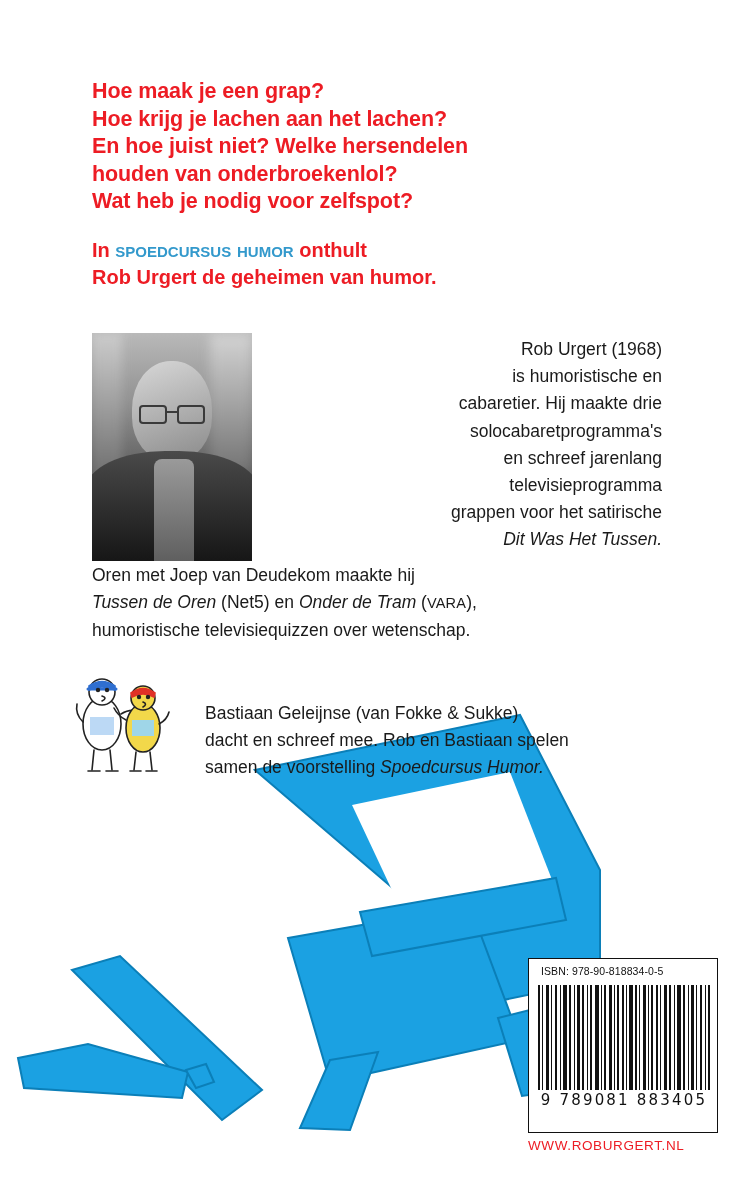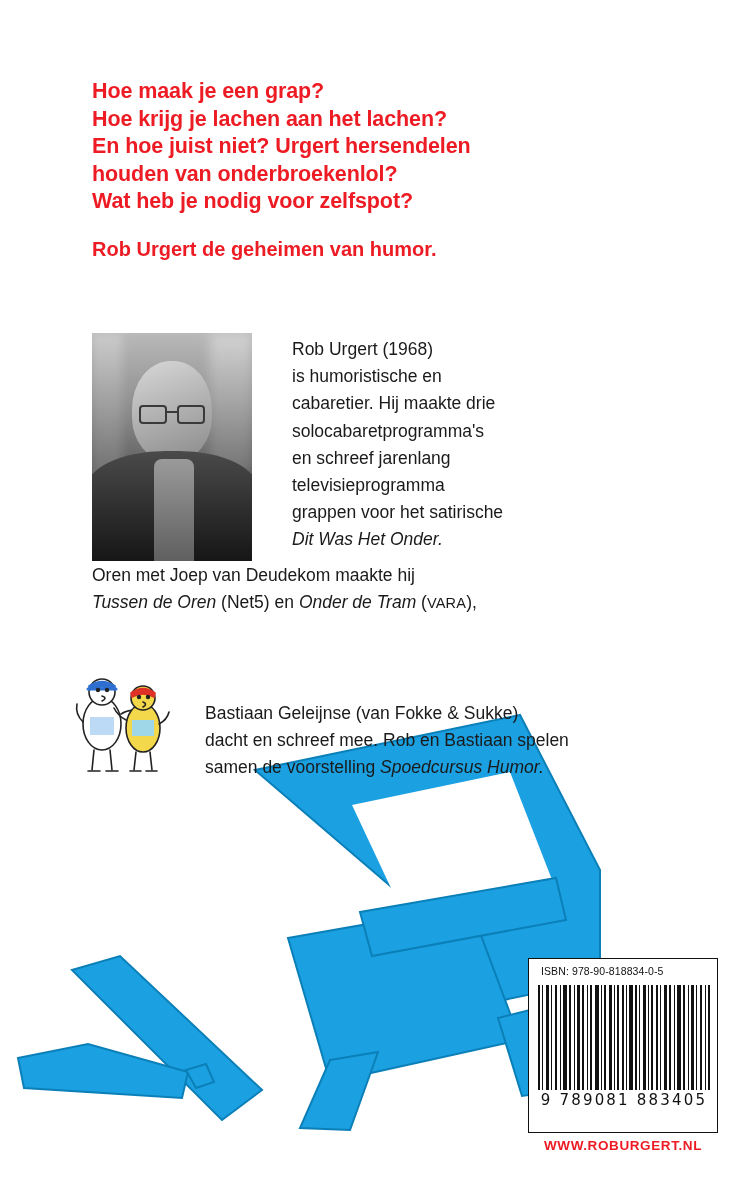--- a/index.html
+++ b/index.html
@@ -126,21 +126,21 @@
   
   .bio-right {
     position: absolute;
     left: 292px;
     top: 336px;
     width: 370px;
     color: #1a1a1a;
     font-size: 17.5px;
     line-height: 27.2px;
   }
-  .bio-right .line { display: block; }
+  .bio-right .line { display: block; text-align: right; }
   .bio-wide {
     position: absolute;
     left: 92px;
     top: 562px;
     width: 600px;
     color: #1a1a1a;
     font-size: 17.5px;
     line-height: 27.2px;
   }
   .bio-wide .line { display: block; }
@@ -222,24 +222,23 @@
     letter-spacing: 2.2px;
     color: #111;
     text-align: center;
     font-family: "DejaVu Sans", sans-serif;
   }
   .website {
     position: absolute;
     left: 528px;
     top: 1138px;
     width: 190px;
-    text-align: center;
     color: #ed1c24;
     font-size: 13.5px;
-    font-weight: 700;
+    font-weight: 400;
     letter-spacing: .6px;
   }
 </style>
 </head>
 <body>
 
 <div class="page">
 
   <svg class="chair" viewBox="0 0 756 520" xmlns="http://www.w3.org/2000/svg">
     <g fill="#1ba1e2" stroke="#0b7fb8" stroke-width="2">
@@ -260,26 +259,27 @@
 
       <path d="M352 185 L510 152 L556 270 L406 300 Z" fill="#ffffff" stroke="#1ba1e2" stroke-width="0"></path>
 
       <path d="M360 292 L556 258 L566 300 L372 336 Z"></path>
     </g>
   </svg>
 
   <div class="headline">
     <span class="line">Hoe maak je een grap?</span>
     <span class="line">Hoe krijg je lachen aan het lachen?</span>
-    <span class="line">En hoe juist niet? Urgert hersendelen</span>
+    <span class="line">En hoe juist niet? Welke hersendelen</span>
     <span class="line">houden van onderbroekenlol?</span>
     <span class="line">Wat heb je nodig voor zelfspot?</span>
   </div>
 
   <div class="subhead">
+    <span class="line"><span>In </span><span class="bookname">Spoedcursus Humor</span><span> onthult</span></span>
     <span class="line">Rob Urgert de geheimen van humor.</span>
   </div>
 
   <div class="photo">
     <div class="bg"></div>
     <div class="blur-v1"></div>
     <div class="blur-v2"></div>
     <div class="head"></div>
     <div class="glasses">
       <i class="l"></i>
@@ -291,26 +291,27 @@
   </div>
 
   <div class="bio-right">
     <span class="line">Rob Urgert (1968)</span>
     <span class="line">is humoristische en</span>
     <span class="line">cabaretier. Hij maakte drie</span>
     <span class="line">solocabaretprogramma's</span>
     <span class="line">en schreef jarenlang</span>
     <span class="line">televisieprogramma</span>
     <span class="line">grappen voor het satirische</span>
-    <span class="line it">Dit Was Het Onder.</span>
+    <span class="line it">Dit Was Het Tussen.</span>
   </div>
 
   <div class="bio-wide">
     <span class="line">Oren met Joep van Deudekom maakte hij</span>
     <span class="line"><span class="it">Tussen de Oren</span><span> (Net5) en </span><span class="it">Onder de Tram</span> (<span class="sc">VARA</span>),</span>
+    <span class="line">humoristische televisiequizzen over wetenschap.</span>
   </div>
 
   <svg class="cartoon" viewBox="0 0 130 130" xmlns="http://www.w3.org/2000/svg">
     <g stroke="#222" stroke-width="1.6" fill="none" stroke-linecap="round">
 
       <ellipse cx="42" cy="62" rx="19" ry="26" fill="#ffffff"></ellipse>
       <circle cx="42" cy="30" r="13" fill="#ffffff"></circle>
       <path d="M29 24 q13 -9 26 0 l0 4 q-13 -6 -26 0 z" fill="#2f6fd0" stroke="#2f6fd0"></path>
       <path d="M28 27 h28" stroke="#2f6fd0" stroke-width="3"></path>
       <path d="M42 34 q6 2 0 5"></path>

